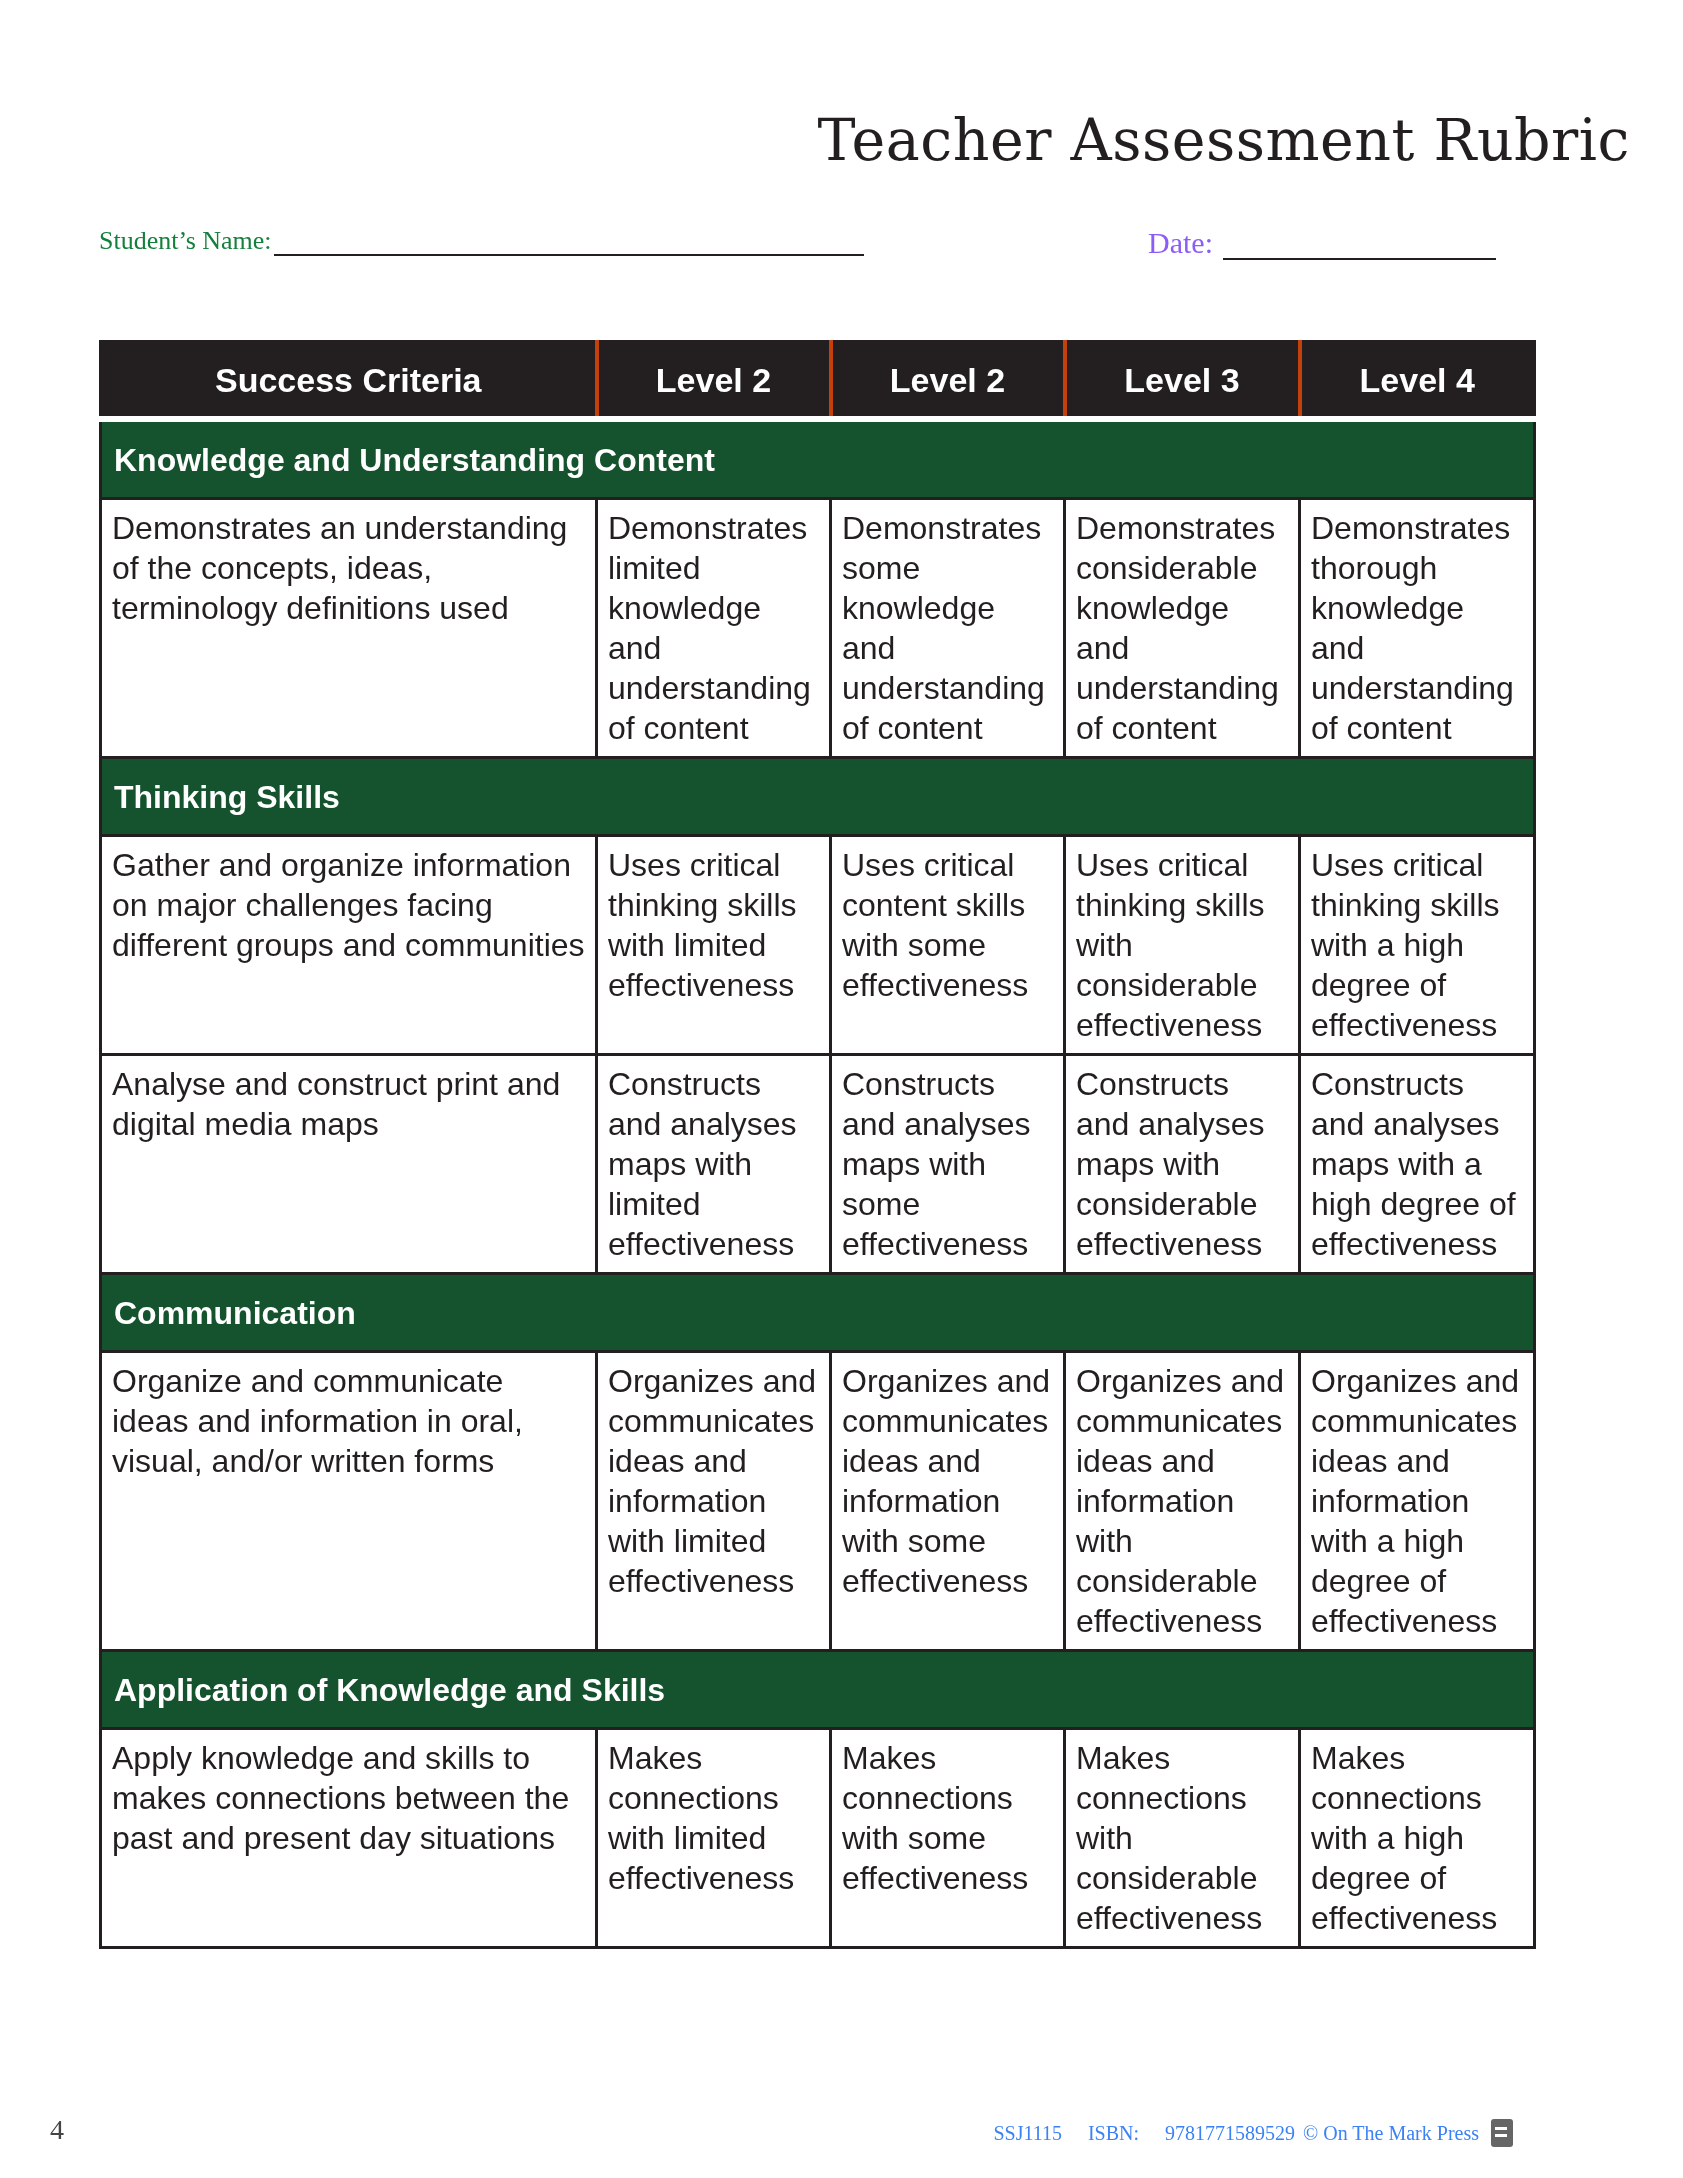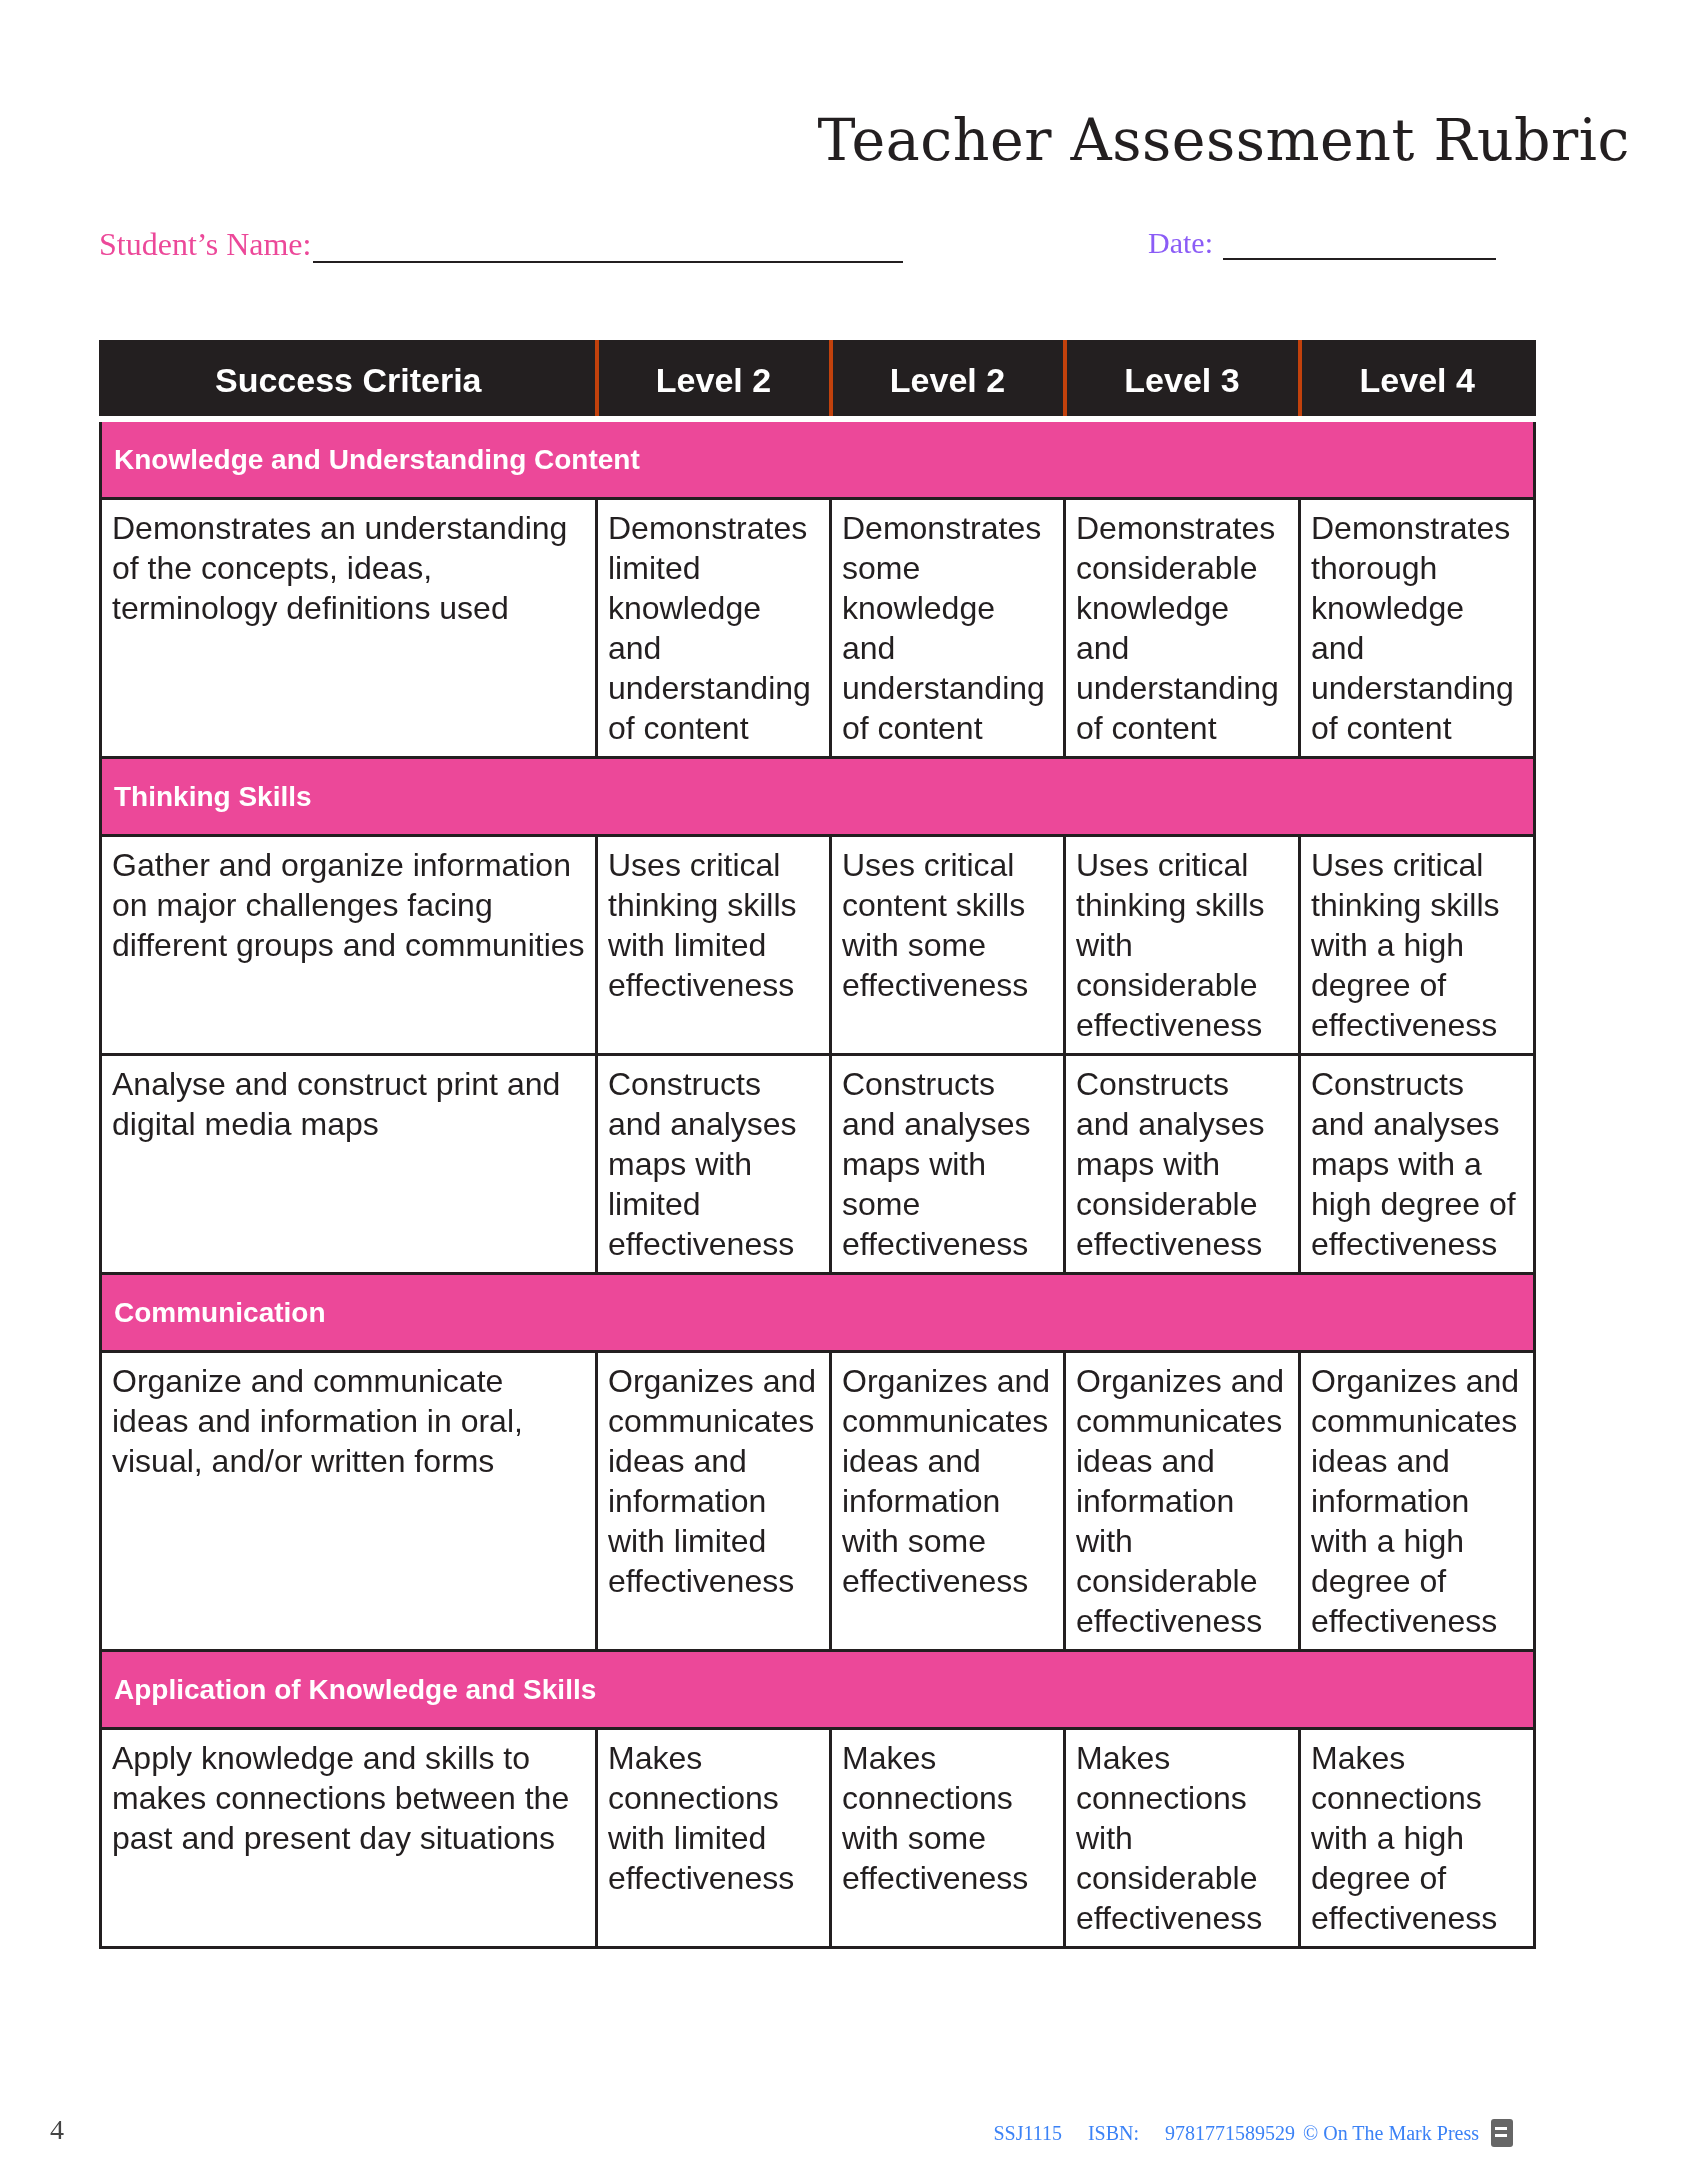--- a/index.html
+++ b/index.html
@@ -1,26 +1,26 @@
 <!DOCTYPE html>
 <html><head>
 <meta charset="utf-8">
 <style>
   html,body{margin:0;padding:0;background:#fff;}
   body{width:1683px;height:2178px;position:relative;overflow:hidden;font-family:"Liberation Sans",sans-serif;color:#222;}
   .title{position:absolute;left:0;width:1630px;top:107px;text-align:right;font-family:"DejaVu Serif",serif;font-size:57px;color:#231f20;letter-spacing:0.5px;}
-  .namefield{position:absolute;top:226px;left:99px;font-family:"Liberation Serif",serif;font-size:32px;color:#ec4899;display:flex;align-items:flex-end;}
+  .namefield{position:absolute;top:226px;left:99px;font-family:"Liberation Serif",serif;font-size:26px;color:#15803d;display:flex;align-items:flex-end;}
   .namefield .line{display:inline-block;width:590px;border-bottom:2px solid #231f20;height:26px;margin-left:2px;}
   .datefield{position:absolute;top:226px;left:1148px;font-family:"Liberation Serif",serif;font-size:30px;color:#8b5cf6;display:flex;align-items:flex-end;}
   .datefield .line{display:inline-block;width:273px;border-bottom:2px solid #231f20;height:26px;margin-left:10px;}
   table.rubric{position:absolute;left:99px;top:340px;width:1433px;border-collapse:collapse;table-layout:fixed;}
   table.rubric td, table.rubric th{border:3px solid #231f20;vertical-align:top;font-size:32px;line-height:40px;padding:8px 10px 8px 10px;color:#231f20;}
   table.rubric th{background:#231f20;color:#fff;font-weight:bold;font-size:34px;text-align:center;vertical-align:middle;height:57px;border-right:4px solid #c2410c;border-bottom:6px solid #fff;}
   table.rubric th:last-child{border-right:3px solid #231f20;}
-  table.rubric td.section{background:#ec4899;color:#fff;font-weight:bold;font-size:28px;padding:0 12px;height:75px;vertical-align:middle;}
+  table.rubric td.section{background:#14532d;color:#fff;font-weight:bold;font-size:32px;padding:0 12px;height:75px;vertical-align:middle;}
   .footer-page{position:absolute;left:50px;top:2114px;font-family:"Liberation Serif",serif;font-size:28px;color:#444;}
   .footer-info{position:absolute;right:170px;top:2119px;font-family:"Liberation Serif",serif;font-size:20px;color:#3b82f6;display:flex;align-items:center;gap:8px;}
   .footer-info .sp{margin-left:18px;}
   .logo-icon{display:inline-block;width:22px;height:28px;background:#666;border-radius:3px;position:relative;margin-left:4px;}
   .logo-icon::before{content:"";position:absolute;left:4px;top:8px;width:12px;height:3px;background:#fff;box-shadow:0 7px 0 #fff;}
 </style>
 </head>
 <body>
 
 <div class="title">Teacher Assessment Rubric</div>

